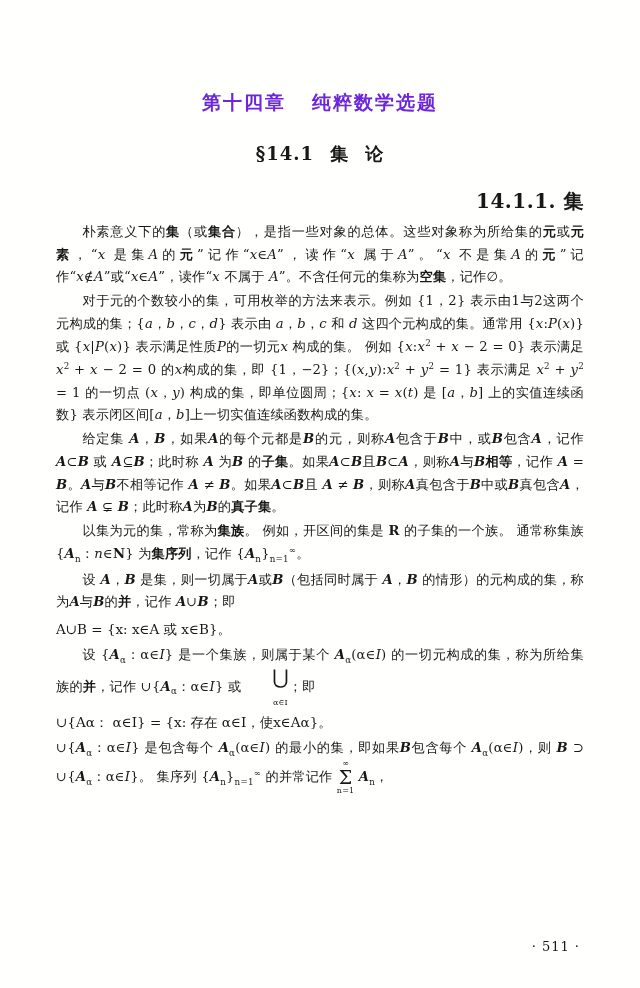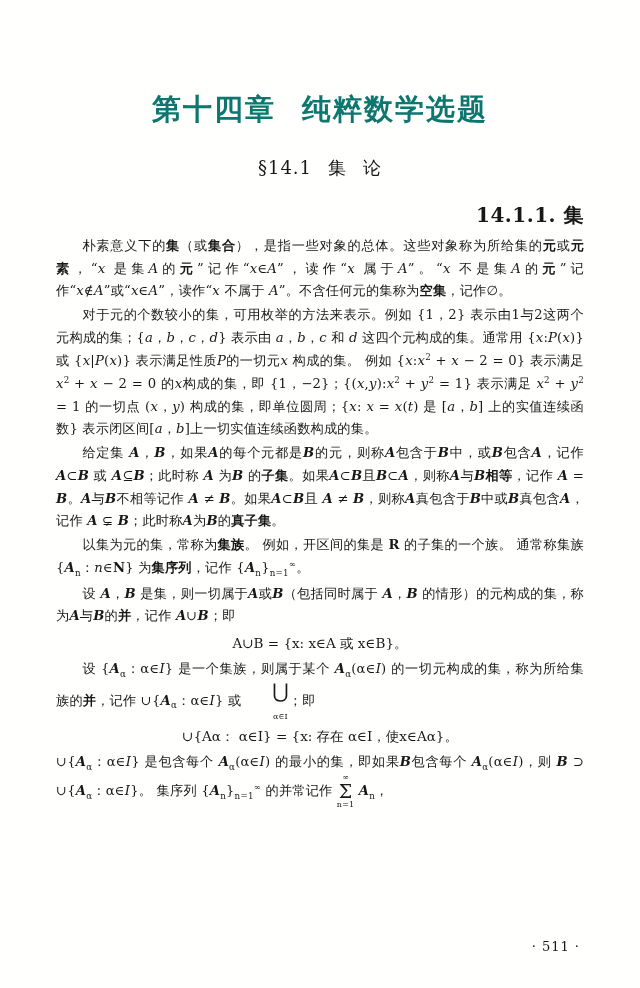--- a/index.html
+++ b/index.html
@@ -19,35 +19,35 @@
     width: 640px;
     height: 988px;
     background: #fdfdfb;
     box-sizing: border-box;
     padding: 72px 56px 30px 56px;
     
     filter: contrast(1.02);
   }
   .chapter-title {
     text-align: center;
-    font-size: 29px;
+    font-size: 19px;
     font-weight: bold;
     letter-spacing: 2px;
     margin: 18px 0 0 0;
-    color: #0f766e;
+    color: #6d28d9;
     font-family: "DejaVu Serif", serif;
   }
   .chapter-title .gap {
     display: inline-block;
     width: 26px;
   }
   .section-title {
     text-align: center;
     font-size: 18px;
-    font-weight: normal;
+    font-weight: bold;
     margin: 26px 0 0 0;
     letter-spacing: 1px;
   }
   .section-title .sp {
     display: inline-block;
     width: 16px;
   }
   .subsection {
     font-size: 20px;
     font-weight: bold;
@@ -73,21 +73,21 @@
   .it {
     font-style: italic;
     font-family: "DejaVu Serif", serif;
   }
   .bi {
     font-weight: bold;
     font-style: italic;
   }
   .centered-formula {
     font-size: 13.5px;
-    text-align: center;
+    text-align: left;
     margin: 5px 0 3px 0;
     line-height: 1.6;
   }
   .bigop {
     display: inline-block;
     position: relative;
     vertical-align: middle;
     text-align: center;
     line-height: 1;
   }

